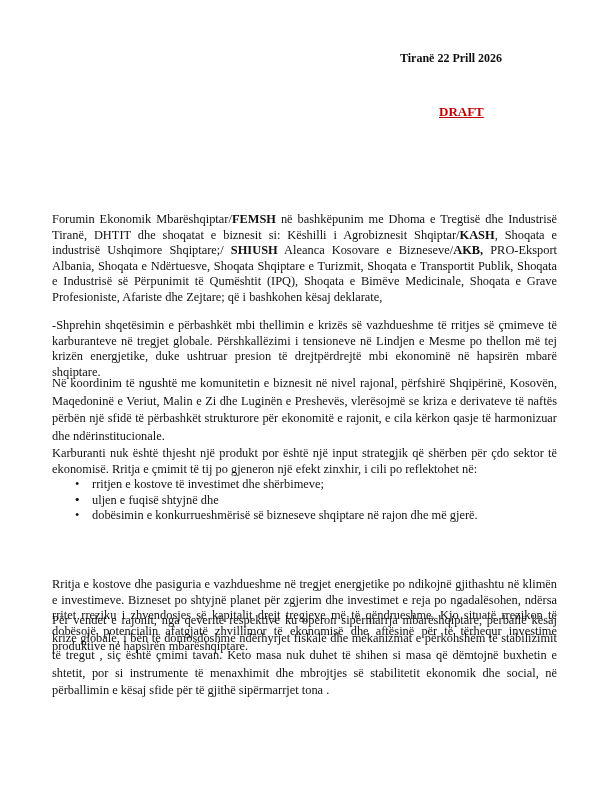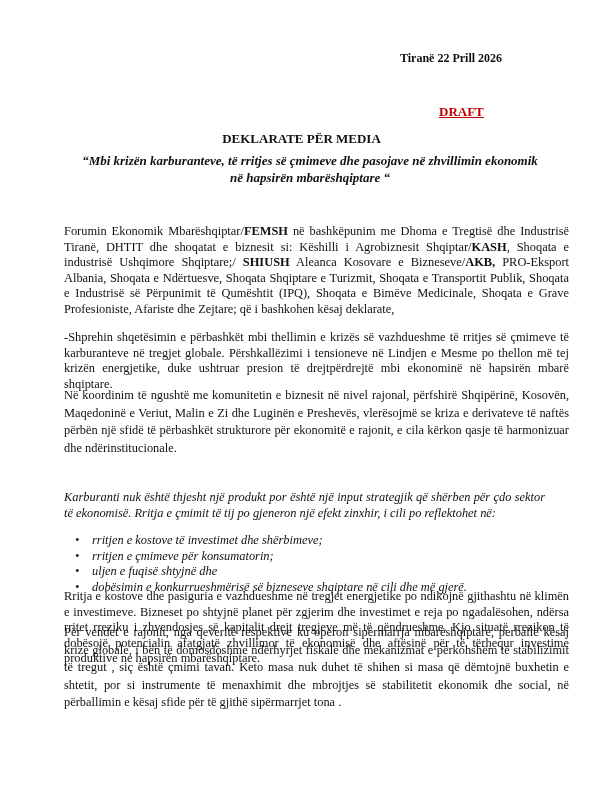--- a/index.html
+++ b/index.html
@@ -8,55 +8,53 @@
   .page { position: absolute; left: 0; top: 0; width: 507px; height: 794px; }
   .date { position: absolute; left: 400px; top: 51px; font-size: 12px; font-weight: bold; }
   .draft { position: absolute; left: 439px; top: 104px; font-size: 13px; font-weight: bold;
            color: #c00000; text-decoration: underline; }
   .title { position: absolute; left: 0; width: 603px; top: 131px; text-align: center;
            font-size: 13px; font-weight: bold; }
   .subtitle { position: absolute; left: 80px; width: 460px; top: 152px; text-align: center;
               font-size: 13px; font-weight: bold; font-style: italic; line-height: 17px; }
   .body { position: absolute; left: 52px; width: 505px; font-size: 12.4px; line-height: 15.6px;
           text-align: justify; }
-  .p { margin: 12px; }
+  .p { margin: 0; }
   .b { font-weight: bold; }
   .p1 { top: 212px; }
   .p2 { top: 318px; }
   .p3 { top: 375px; line-height: 17.5px; }
-  .p4 { top: 478px; font-style: italic; }
+  .p4 { top: 446px; }
   .p5 { top: 577px; }
   .p6 { top: 612px; line-height: 17.5px; }
   ul.bullets { margin: 0; padding: 0 0 0 23px; list-style: none; text-align: left; }
   ul.bullets li { position: relative; padding-left: 17px; line-height: 15.6px; }
   ul.bullets li .dot { position: absolute; left: 0; top: 0; }
 </style>
 </head>
 <body>
 
 <div class="page">
 
   <div class="date">Tiranë 22 Prill 2026</div>
   <div class="draft" style="color: rgb(192, 0, 0);">DRAFT</div>
-  <div class="title">DEKLARATE PËR MEDIA</div>
-  <div class="subtitle">“Mbi krizën karburanteve, të rritjes së çmimeve dhe pasojave në zhvillimin ekonomik në hapsirën mbarëshqiptare “</div>
 
   <p class="body p p1"><span>Forumin Ekonomik Mbarëshqiptar/</span><span class="b">FEMSH</span><span> në bashkëpunim me Dhoma e Tregtisë dhe Industrisë Tiranë, DHTIT dhe shoqatat e biznesit si:  Këshilli i Agrobiznesit Shqiptar/</span><span class="b">KASH</span><span>, Shoqata e industrisë Ushqimore Shqiptare;/ </span><span class="b">SHIUSH</span><span> Aleanca Kosovare e Bizneseve/</span><span class="b">AKB,</span><span> PRO-Eksport Albania, Shoqata e Ndërtuesve, Shoqata Shqiptare e Turizmit, Shoqata e Transportit Publik, Shoqata e Industrisë së Përpunimit të Qumështit (IPQ), Shoqata e Bimëve Medicinale, Shoqata e Grave Profesioniste, Afariste dhe Zejtare; që i bashkohen kësaj deklarate,</span></p>
 
   <p class="body p p3">Në koordinim të ngushtë me komunitetin e biznesit në nivel rajonal, përfshirë Shqipërinë, Kosovën, Maqedoninë e Veriut, Malin e Zi dhe Luginën e Preshevës, vlerësojmë se kriza e derivateve të naftës përbën një sfidë të përbashkët strukturore për ekonomitë e rajonit, e cila kërkon qasje të harmonizuar dhe ndërinstitucionale.</p>
 
   <p class="body p p2">-Shprehin shqetësimin e përbashkët mbi thellimin e krizës së vazhdueshme të rritjes së çmimeve të karburanteve në tregjet globale. Përshkallëzimi i tensioneve në Lindjen e Mesme po thellon më tej krizën energjetike, duke ushtruar presion të drejtpërdrejtë mbi ekonominë në hapsirën mbarë shqiptare.</p>
 
   <div class="body p4">
     <p class="p">Karburanti nuk është thjesht një produkt por është një input strategjik që shërben për çdo sektor të ekonomisë. Rritja e çmimit të tij po gjeneron një efekt zinxhir, i cili po reflektohet në:</p>
     <ul class="bullets">
       <li><span class="dot">•</span><span>rritjen e kostove të investimet dhe shërbimeve;</span></li>
-      <li><span class="dot">•</span><span>rritjen e çmimeve për konsumatorin;</span></li>
+      <li><span class="dot">•</span></li>
       <li><span class="dot">•</span><span>uljen e fuqisë shtyjnë dhe</span></li>
-      <li><span class="dot">•</span><span>dobësimin e konkurrueshmërisë së bizneseve shqiptare në cili dhe më gjerë.</span></li>
+      <li><span class="dot">•</span><span>dobësimin e konkurrueshmërisë së bizneseve shqiptare në rajon dhe më gjerë.</span></li>
     </ul>
   </div>
 
   <p class="body p p5">Rritja e kostove dhe pasiguria e vazhdueshme në tregjet energjetike po ndikojnë gjithashtu në klimën e investimeve. Bizneset po shtyjnë planet për zgjerim dhe investimet e reja po ngadalësohen, ndërsa rritet rreziku i zhvendosjes së kapitalit drejt tregjeve më të qëndrueshme. Kjo situatë rrezikon të dobësojë potencialin afatgjatë zhvillimor të ekonomisë dhe aftësinë për të tërhequr investime produktive ne hapsirën mbarëshqiptare.</p>
 
   <p class="body p p6">Për vendet e rajonit, nga qeveritë respektive ku operon sipërmarrja mbarëshqiptare, perballë kësaj krize globale, i bën të domosdoshme ndërhyrjet fiskale dhe mekanizmat e përkohshëm të stabilizimit të tregut , siç është çmimi tavan. Keto masa  nuk duhet të shihen si masa që dëmtojnë buxhetin e shtetit, por si instrumente të menaxhimit dhe mbrojtjes së stabilitetit ekonomik dhe social, në përballimin e kësaj sfide për të gjithë sipërmarrjet tona .</p>
 
 </div>
 
 </body></html>

